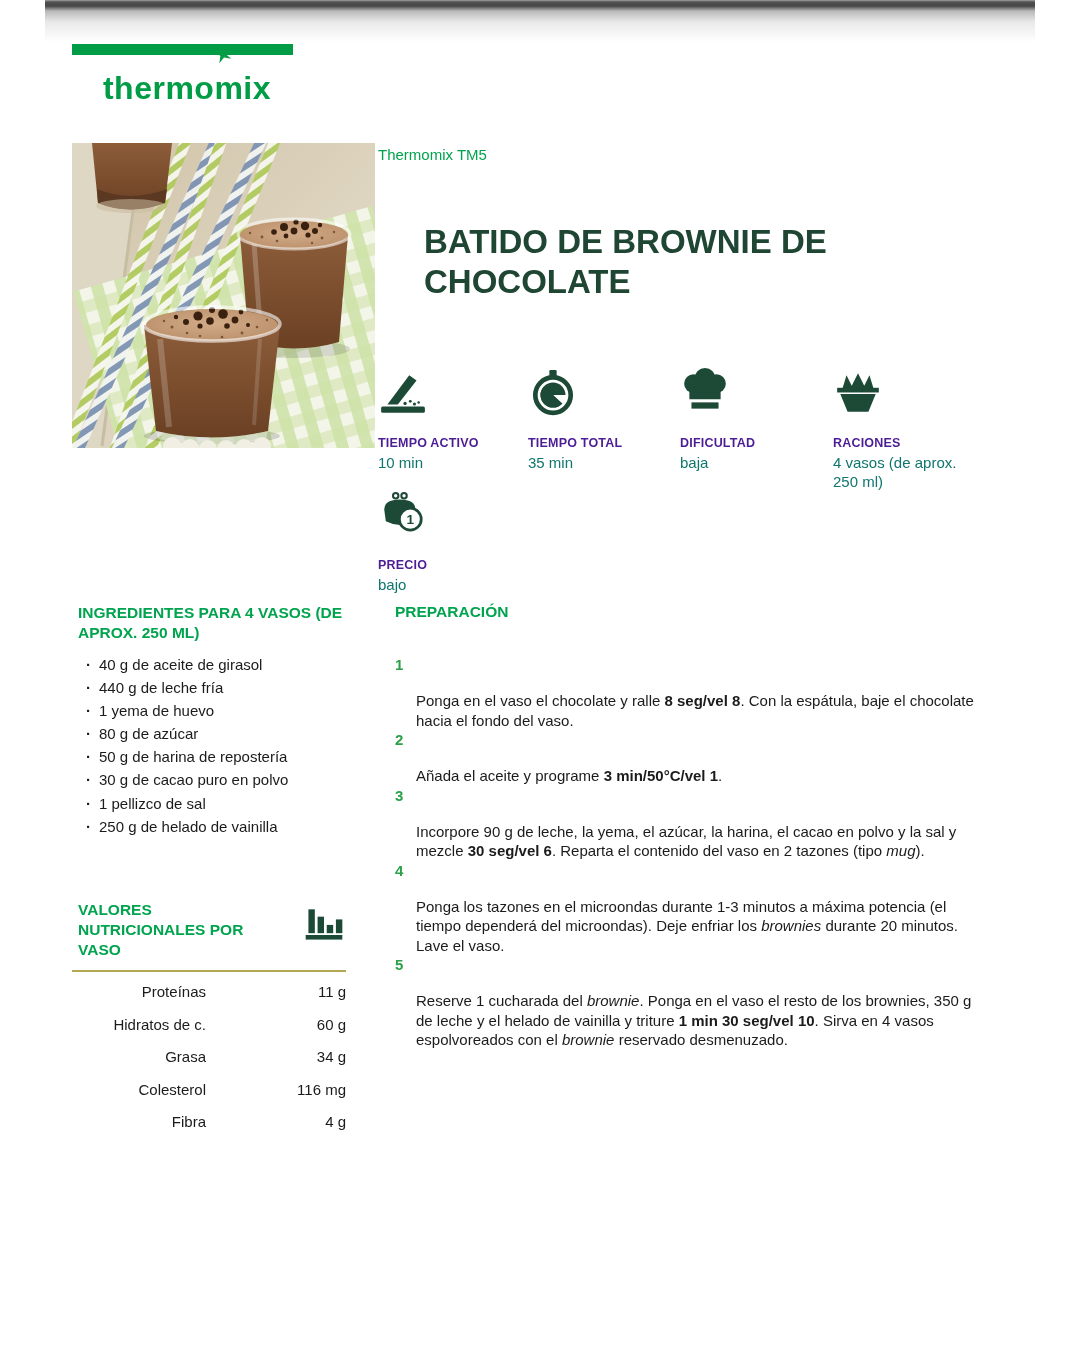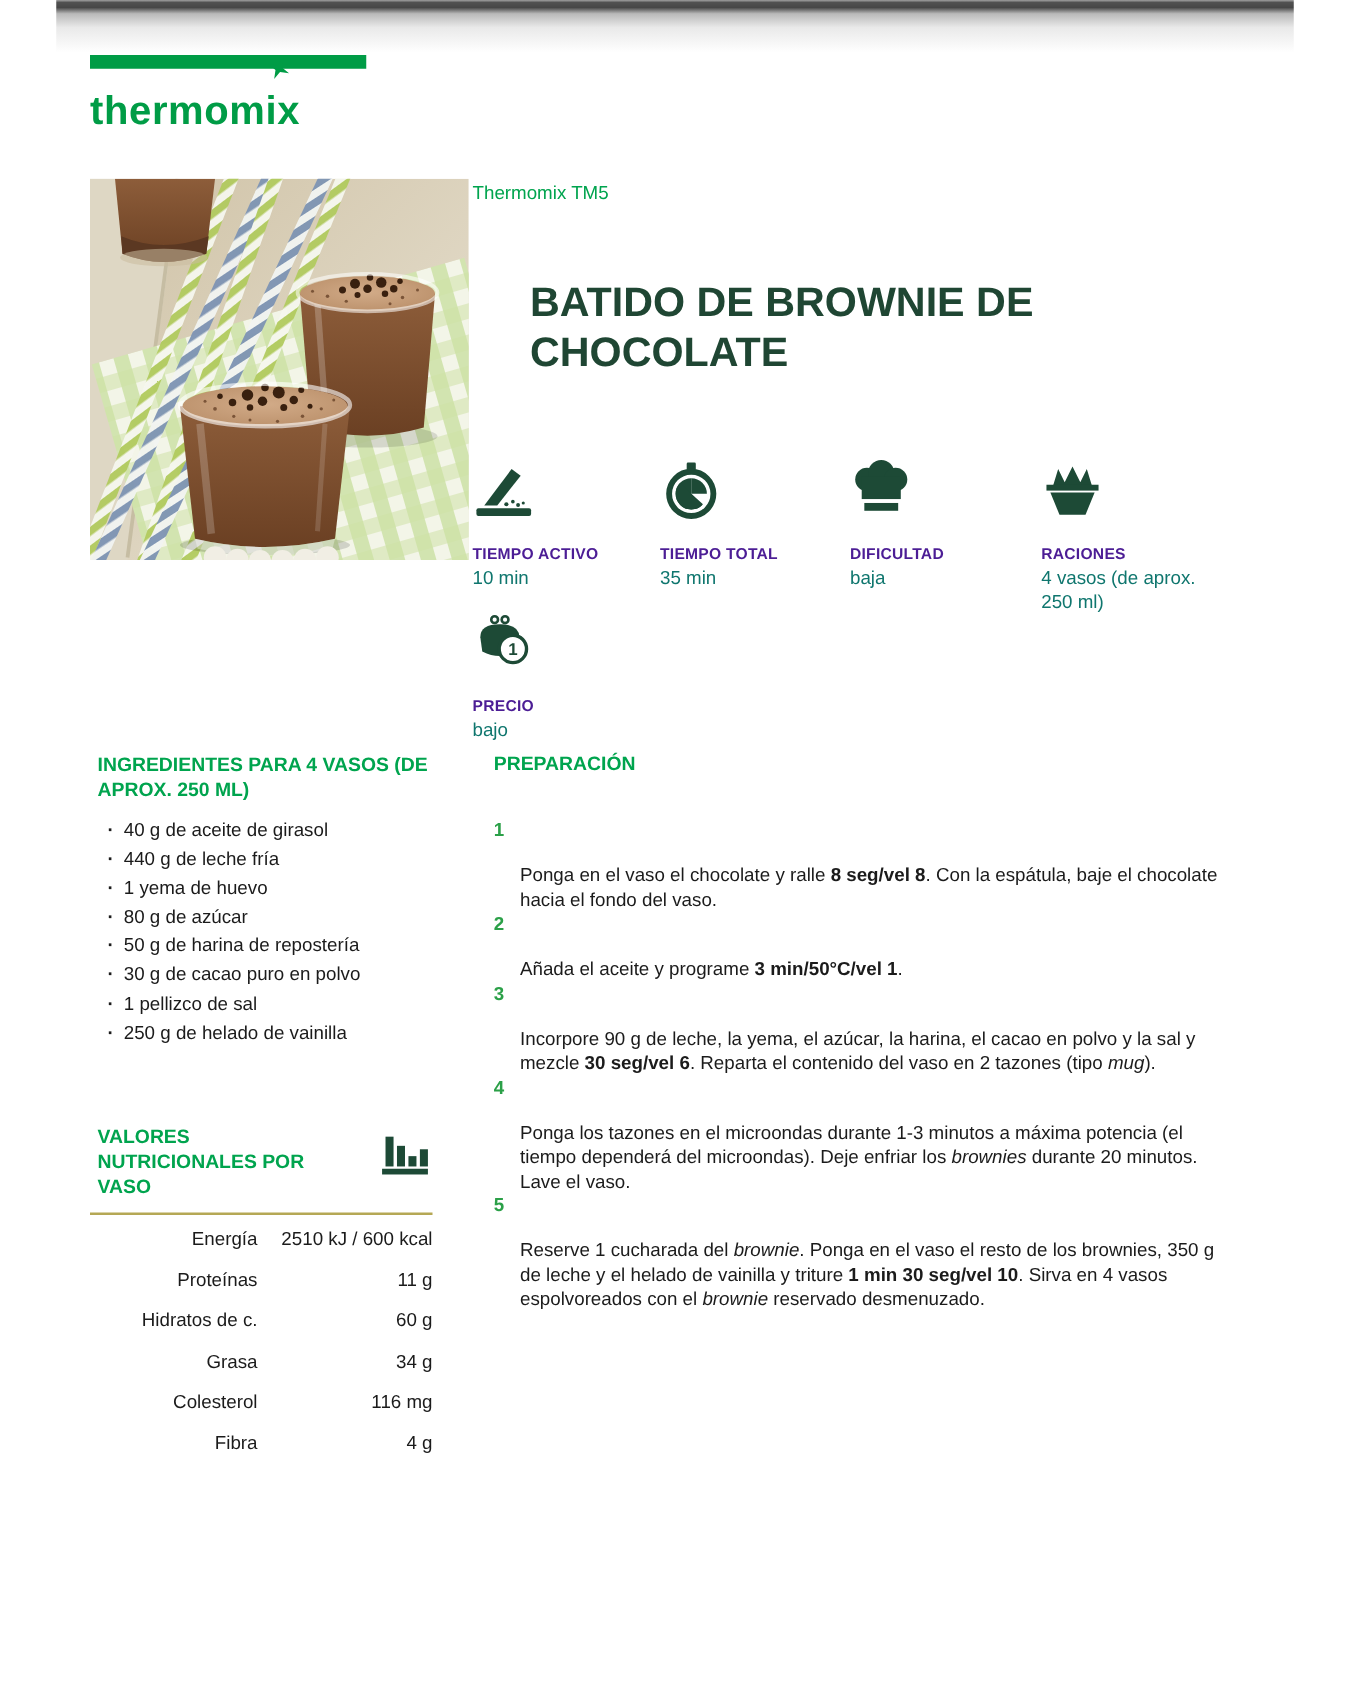--- a/index.html
+++ b/index.html
@@ -9,21 +9,21 @@
     font-family:"Liberation Sans", sans-serif; color:#1b1b1b;
   }
   .sheet { position:absolute; left:45px; top:0; width:990px; height:1358px; background:#fff; }
   .top-shadow {
     position:absolute; left:45px; top:0; width:990px; height:42px;
     background:linear-gradient(to bottom,#a2a2a2 0px,#515151 2px,#474747 6px,#b9b9b9 11px,#e9e9e9 22px,#ffffff 42px);
   }
   
   .logo-block { position:absolute; left:72px; top:44px; width:230px; }
   .logo-bar { width:221px; height:11px; background:#009c46; }
-  .logo-text { margin-top:15px; font-size:32px; font-weight:bold; color:#009c46; letter-spacing:0.5px; position:relative; }
+  .logo-text { margin-top:15px; font-size:32px; font-weight:bold; color:#009c46; letter-spacing:0.5px; position:relative;text-align:center; }
   .logo-star { position:absolute; left:142px; top:-24px; width:18px; height:18px; }
   
   .photo { position:absolute; left:72px; top:143px; width:303px; height:305px; }
   
   .device-label { position:absolute; left:378px; top:146px; font-size:15px; color:#00a44e; }
   .recipe-title { position:absolute; left:396px; top:222px; width:480px; font-size:33px; line-height:1.22; font-weight:bold; color:#1f4633;padding-left:28px; }
   
   .info-col { position:absolute; width:148px; top:368px; }
   .info-col .icon-box { height:58px; display:flex; align-items:flex-start; }
   .info-label { font-size:12.5px; font-weight:bold; color:#4c1d95; margin-top:10px; letter-spacing:0.2px; }
@@ -310,24 +310,20 @@
       <rect x="7" y="8" width="7" height="26"></rect>
       <rect x="17" y="16" width="7" height="18"></rect>
       <rect x="27" y="25" width="7" height="9"></rect>
       <rect x="37" y="19" width="7" height="15"></rect>
     </g>
   </svg>
   <hr class="nut-rule">
   <table class="nut-table">
     <tbody>
       <tr>
-        <td class="lbl">Energía</td>
-        <td class="val">2510 kJ / 600 kcal</td>
-      </tr>
-      <tr>
         <td class="lbl">Proteínas</td>
         <td class="val">11 g</td>
       </tr>
       <tr>
         <td class="lbl">Hidratos de c.</td>
         <td class="val">60 g</td>
       </tr>
       <tr>
         <td class="lbl">Grasa</td>
         <td class="val">34 g</td>

